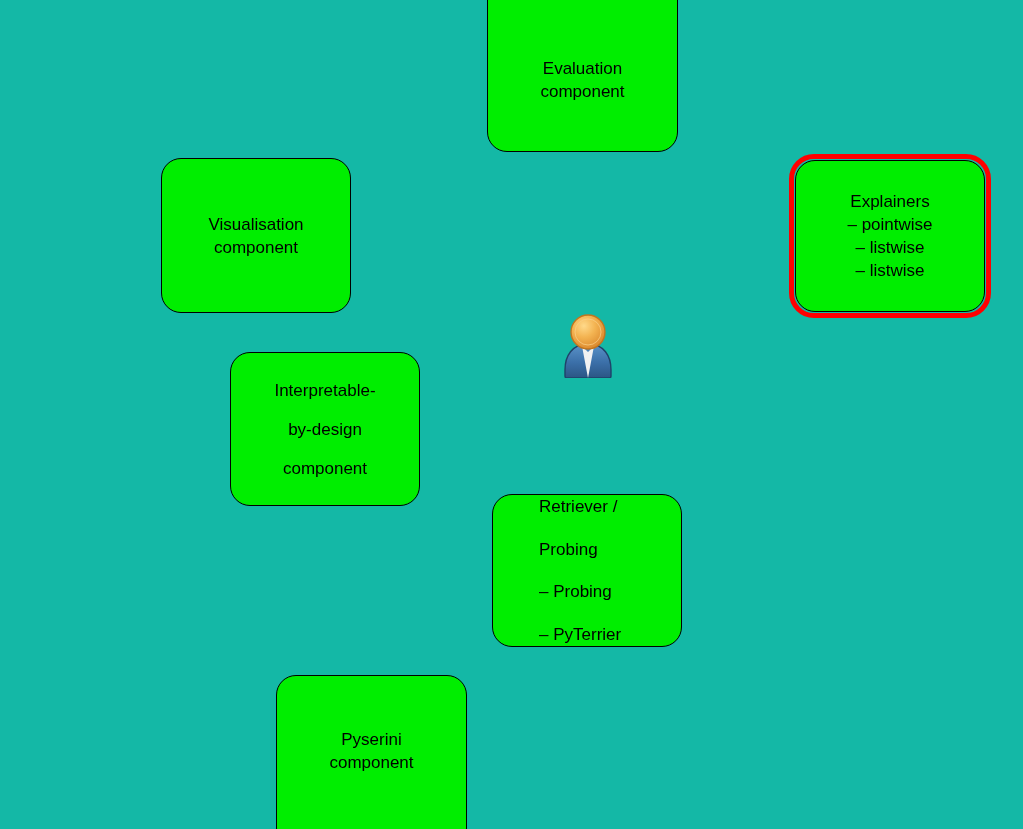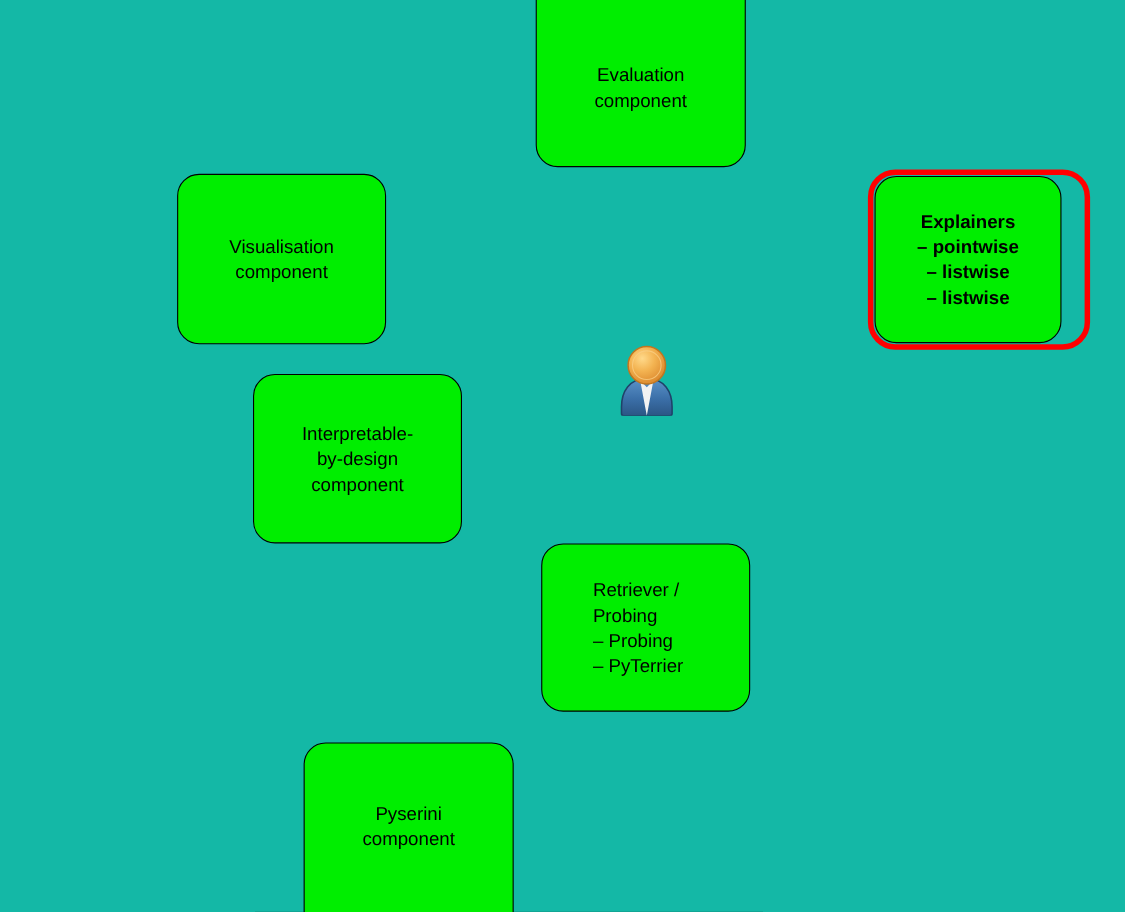--- a/index.html
+++ b/index.html
@@ -48,28 +48,28 @@
   
   #node-evaluation {
     left: 487px; top: -20px; width: 191px; height: 172px;
     border-top-left-radius: 20px; border-top-right-radius: 20px;
     justify-content: flex-end;
     padding-bottom: 48px;
   }
   
   #node-visualisation { left: 161px; top: 158px; width: 190px; height: 155px; }
   
-  #node-explainers { left: 795px; top: 160px; width: 170px; height: 152px; font-weight: bold; }
+  #node-explainers { left: 795px; top: 160px; width: 190px; height: 152px; }
   #ring-explainers { left: 789px; top: 154px; width: 202px; height: 164px; }
   
-  #node-interpretable { left: 230px; top: 340px; width: 190px; height: 154px; }
+  #node-interpretable { left: 230px; top: 352px; width: 190px; height: 154px; gap: 16px; }
   
   #node-retriever {
     left: 492px; top: 494px; width: 190px; height: 153px;
-    align-items: flex-start; text-align: left; padding-left: 46px;
+    align-items: flex-start; text-align: left; padding-left: 46px; justify-content: space-between;
   }
   
   #node-probing {
     left: 276px; top: 675px; width: 191px; height: 175px;
     border-bottom-left-radius: 20px; border-bottom-right-radius: 20px;
     justify-content: flex-start;
     padding-top: 52px;
   }
   
   #user-icon {

